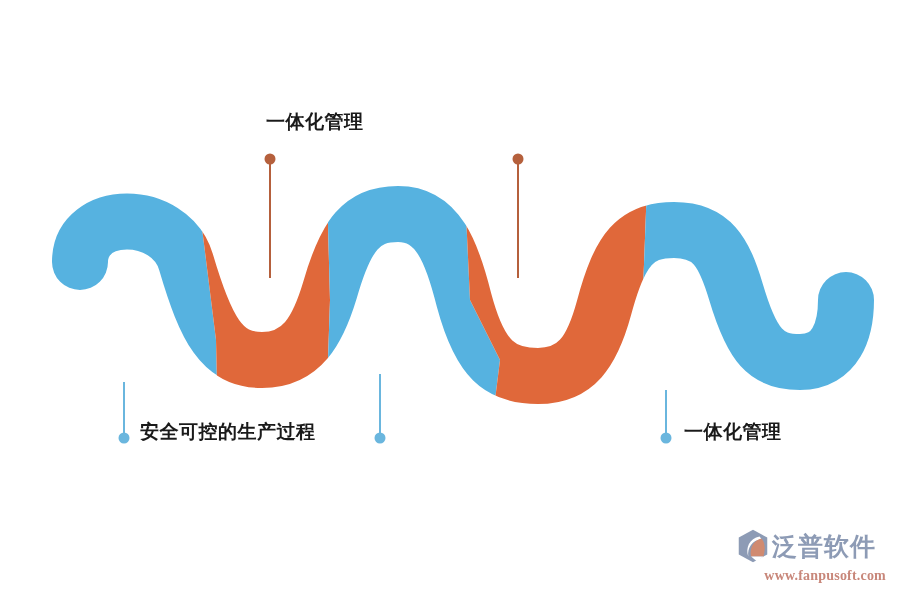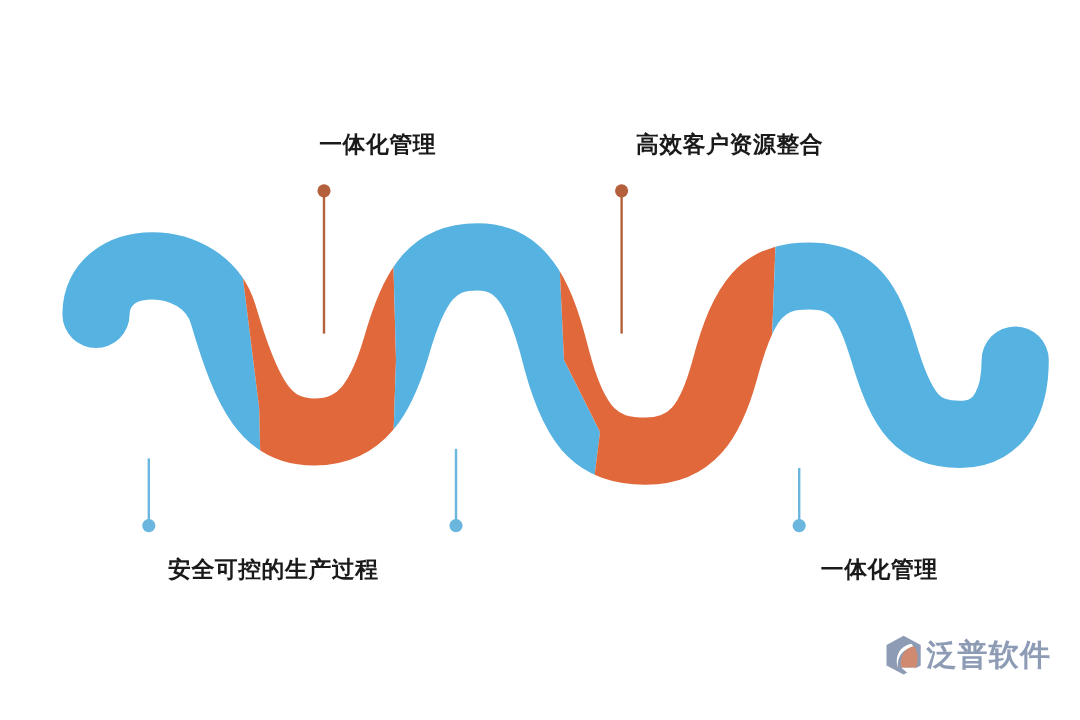--- a/index.html
+++ b/index.html
@@ -32,21 +32,21 @@
   .label {
     position: absolute;
     font-size: 19px;
     font-weight: bold;
     color: #1a1a1a;
     white-space: nowrap;
     letter-spacing: 0.5px;
     line-height: 1;
   }
   .label.top { font-size: 19px; }
-  .label.bottom { font-size: 19px; margin-top: 44px; }
+  .label.bottom { font-size: 19px; }
 
   
   #logo {
     position: absolute;
     right: 14px;
     bottom: 12px;
     width: 152px;
     height: 62px;
   }
   #logo .logo-row {
@@ -140,32 +140,32 @@
   <svg class="layer" viewBox="0 0 900 600">
     <circle cx="270" cy="159" r="5.5" fill="#b5603c"></circle>
     <circle cx="518" cy="159" r="5.5" fill="#b5603c"></circle>
     <circle cx="124" cy="438" r="5.5" fill="#6ab6de"></circle>
     <circle cx="380" cy="438" r="5.5" fill="#6ab6de"></circle>
     <circle cx="666" cy="438" r="5.5" fill="#6ab6de"></circle>
   </svg>
 
   <div class="label top" style="left:266px; top:112px;">一体化管理</div>
 
-  <div class="label top" style="left:530px; top:112px;">高效客户资源整合</div>
 
   <div class="label bottom" style="left:140px; top:422px;">安全可控的生产过程</div>
 
 
   <div class="label bottom" style="left:684px; top:422px;">一体化管理</div>
 
   <div id="logo">
     <div class="logo-row">
       <svg class="logo-mark" viewBox="0 0 40 40">
         <path d="M20 3 L35 11 L35 29 L20 37 L5 29 L5 11 Z" fill="#8d9bb5"></path>
         <path d="M27 10 C16 12, 12 22, 15 31 C14 22, 19 14, 29 13 Z" fill="#ffffff"></path>
         <path d="M29 12 C20 14, 16 23, 18 31 L31 31 C33 24, 33 17, 29 12 Z" fill="#d08a70"></path>
         <path d="M18 31 L31 31 L24 36 Z" fill="#ffffff"></path>
       </svg>
       <div class="logo-name">泛普软件</div>
     </div>
+    <div class="logo-url">www.fanpusoft.com</div>
   </div>
 
 </div>
 
 </body></html>

